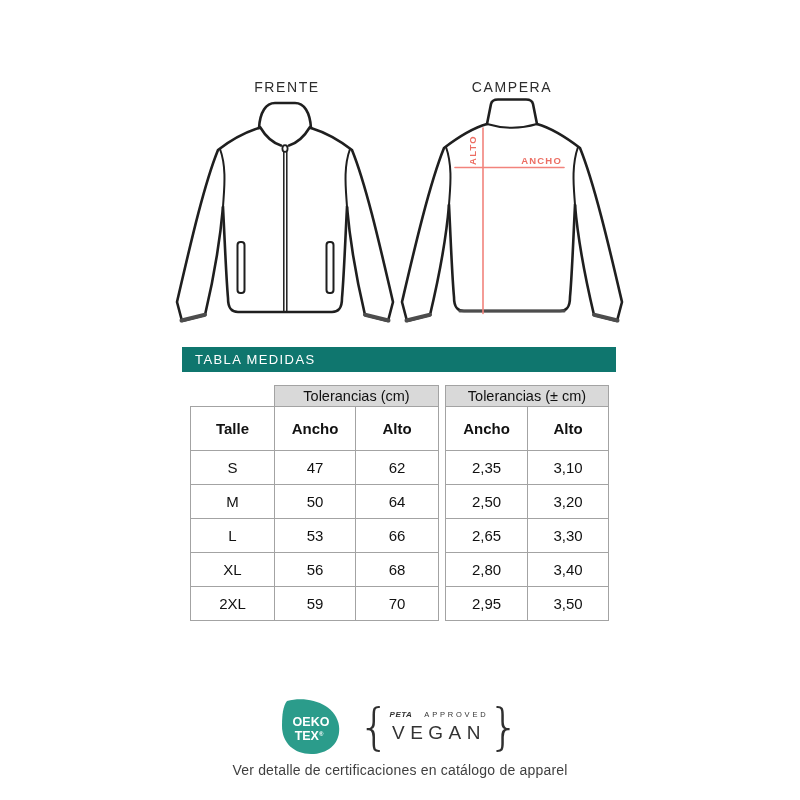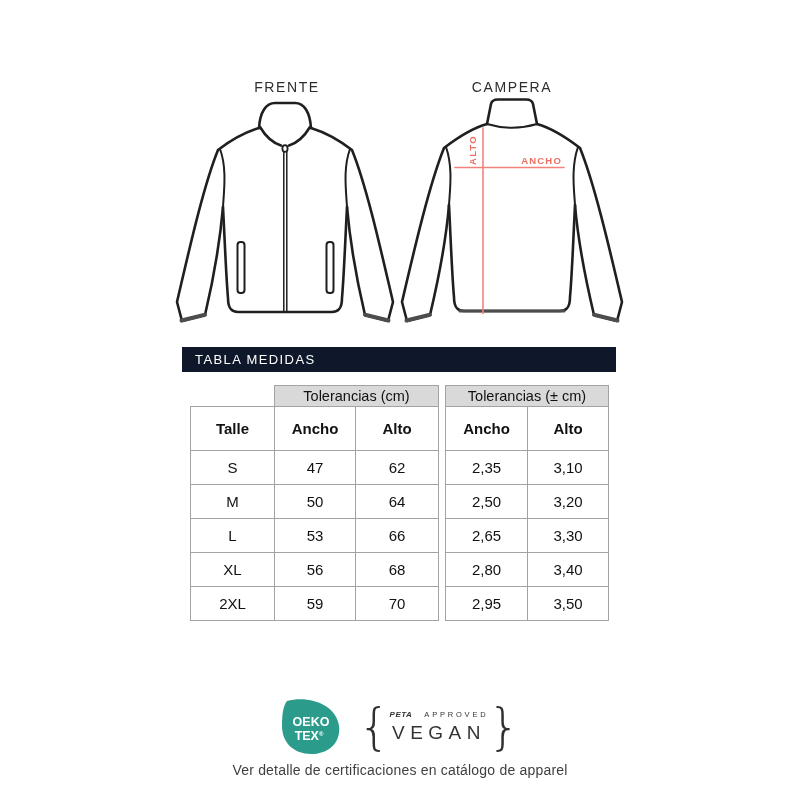--- a/index.html
+++ b/index.html
@@ -15,21 +15,21 @@
     position:absolute;top:79px;width:240px;text-align:center;
     font-size:14px;letter-spacing:1.6px;color:#2d2d2d;font-weight:500;
   }
   .view-label.front{left:167px;}
   .view-label.back{left:392px;}
   .jacket{position:absolute;top:95px;width:240px;height:250px;}
   .jacket.front{left:167px;}
   .jacket.back{left:392px;}
   .banner{
     position:absolute;left:182px;top:347px;width:434px;height:25px;
-    background:#0f172a;color:#ffffff;font-size:13px;letter-spacing:1.4px;
+    background:#0f766e;color:#ffffff;font-size:13px;letter-spacing:1.4px;
     line-height:25px;padding-left:13px;box-sizing:border-box;font-weight:500;
   }
   table.sizes{
     position:absolute;border-collapse:collapse;table-layout:fixed;
     font-size:15px;color:#111;
   }
   table.sizes td{
     border:1px solid #a3a3a3;text-align:center;vertical-align:middle;
     padding:0;background:#fff;
   }

